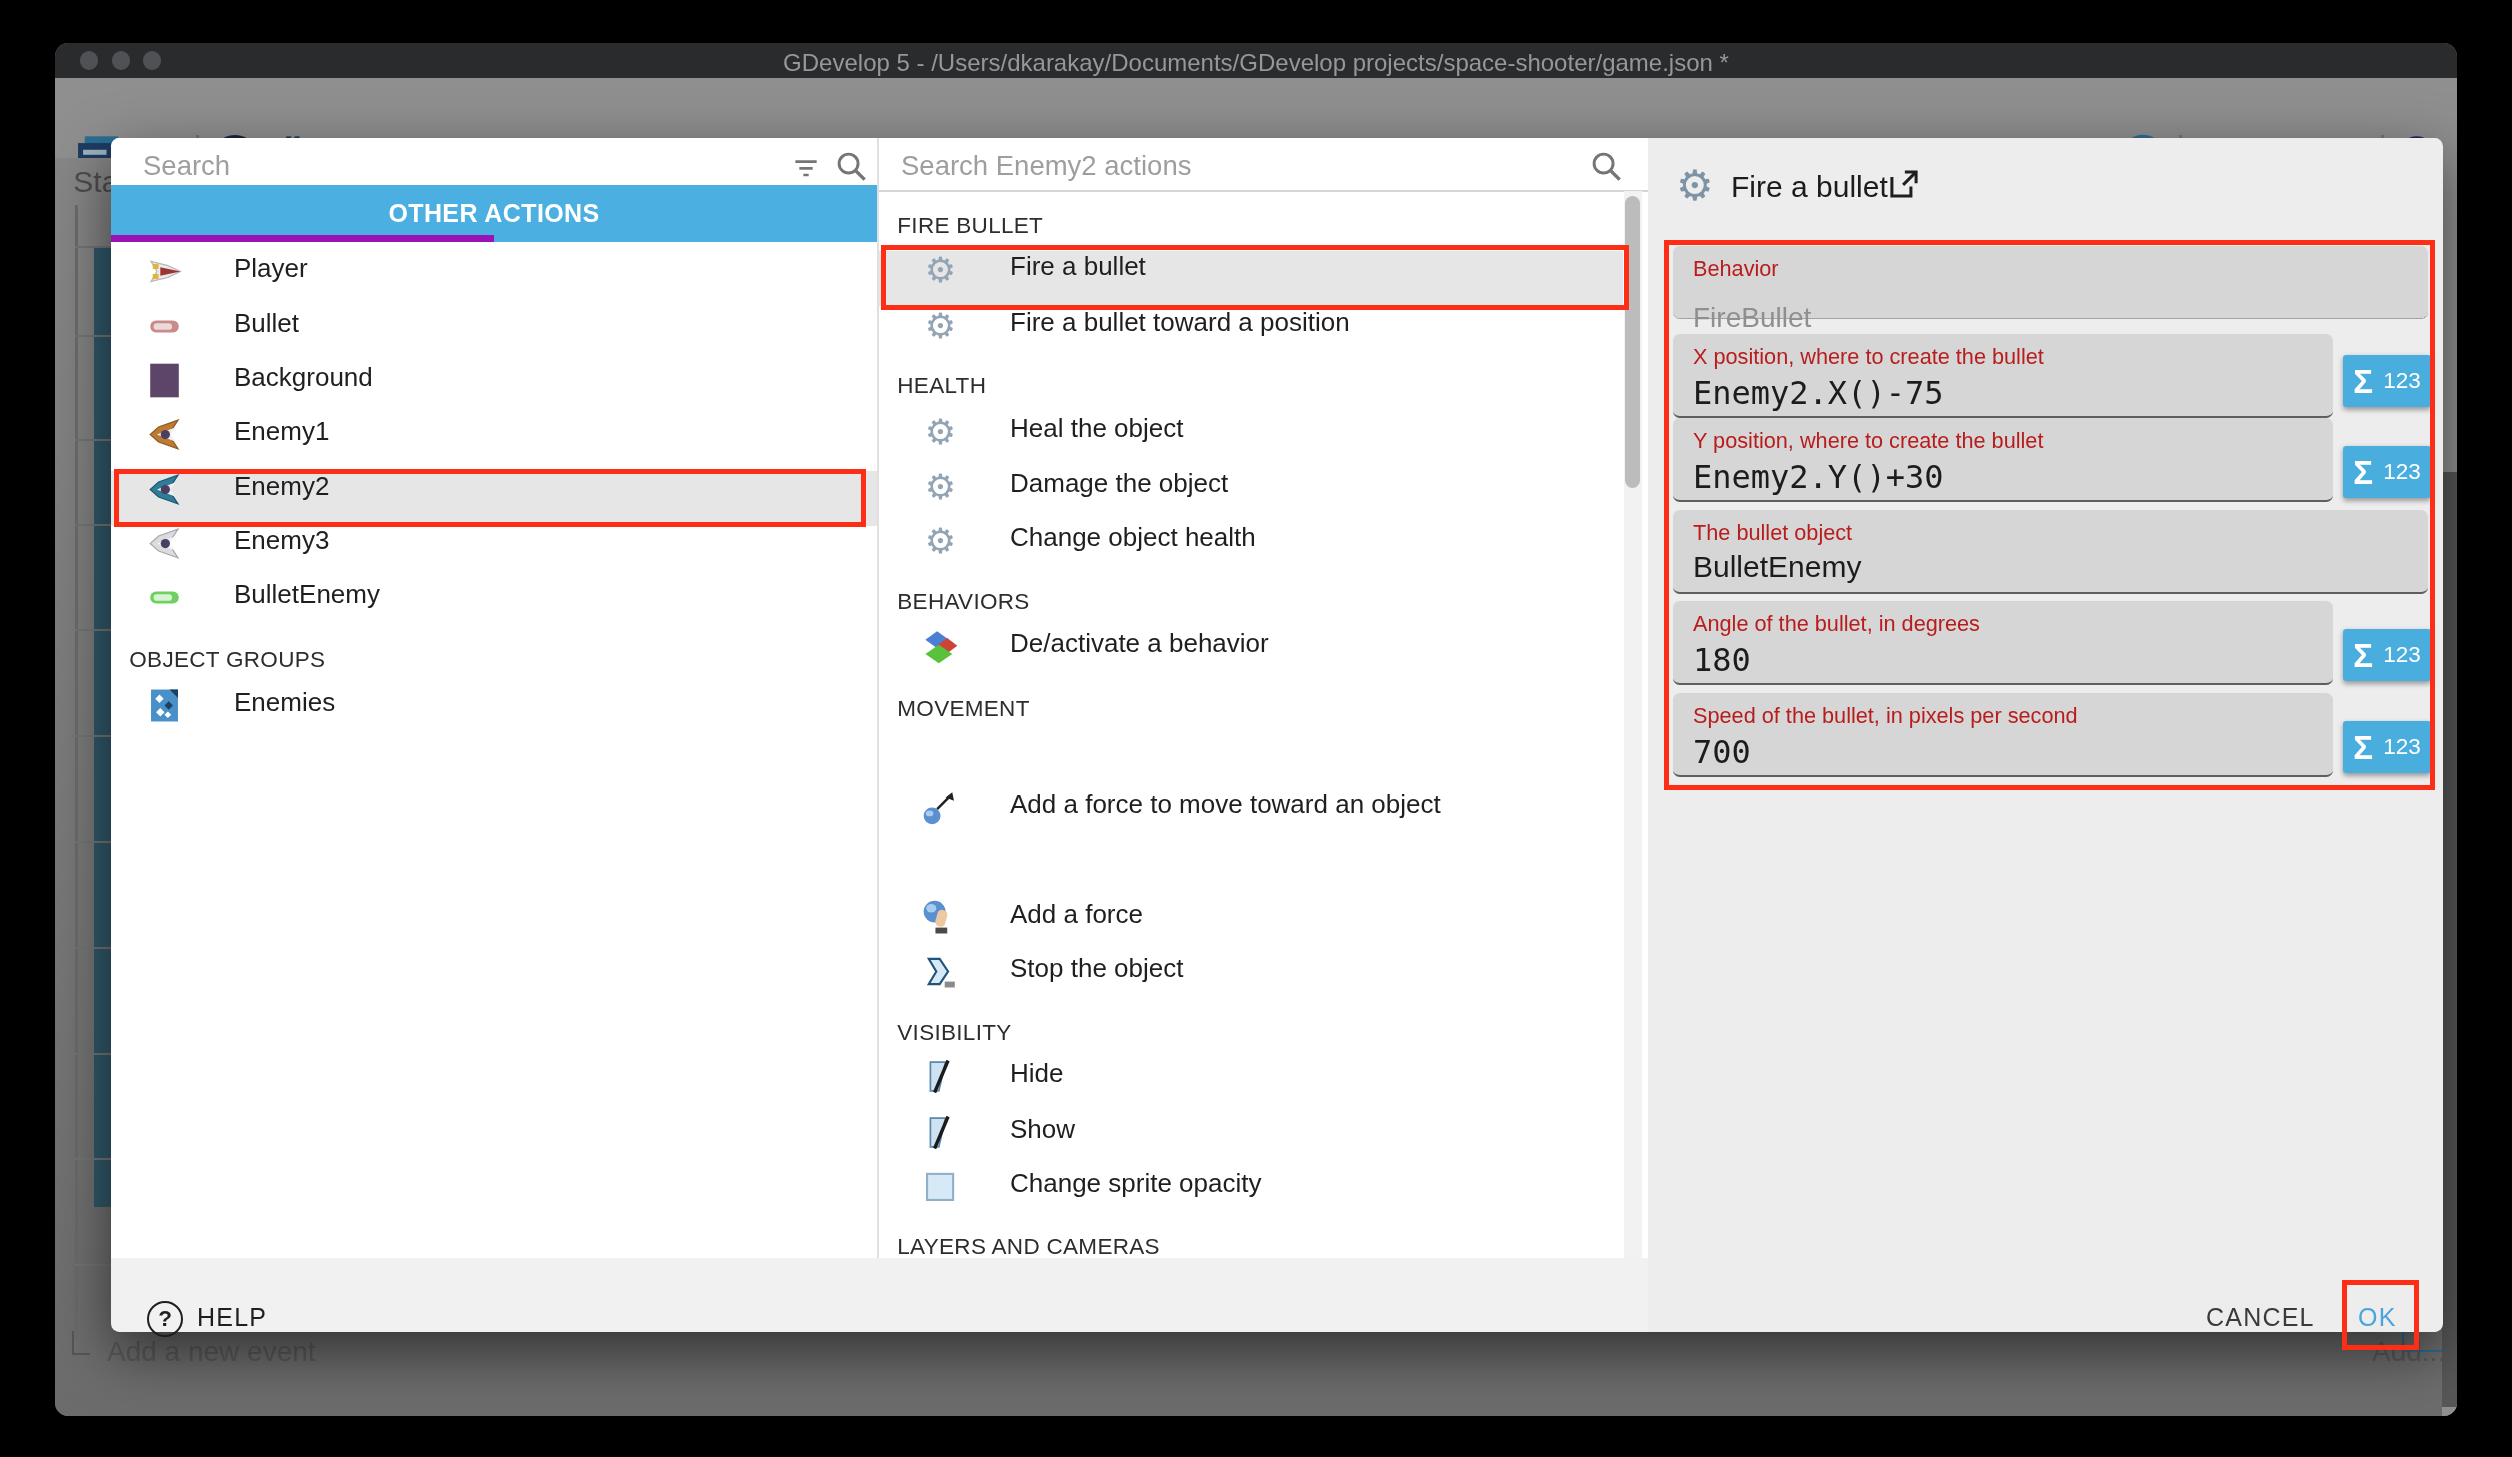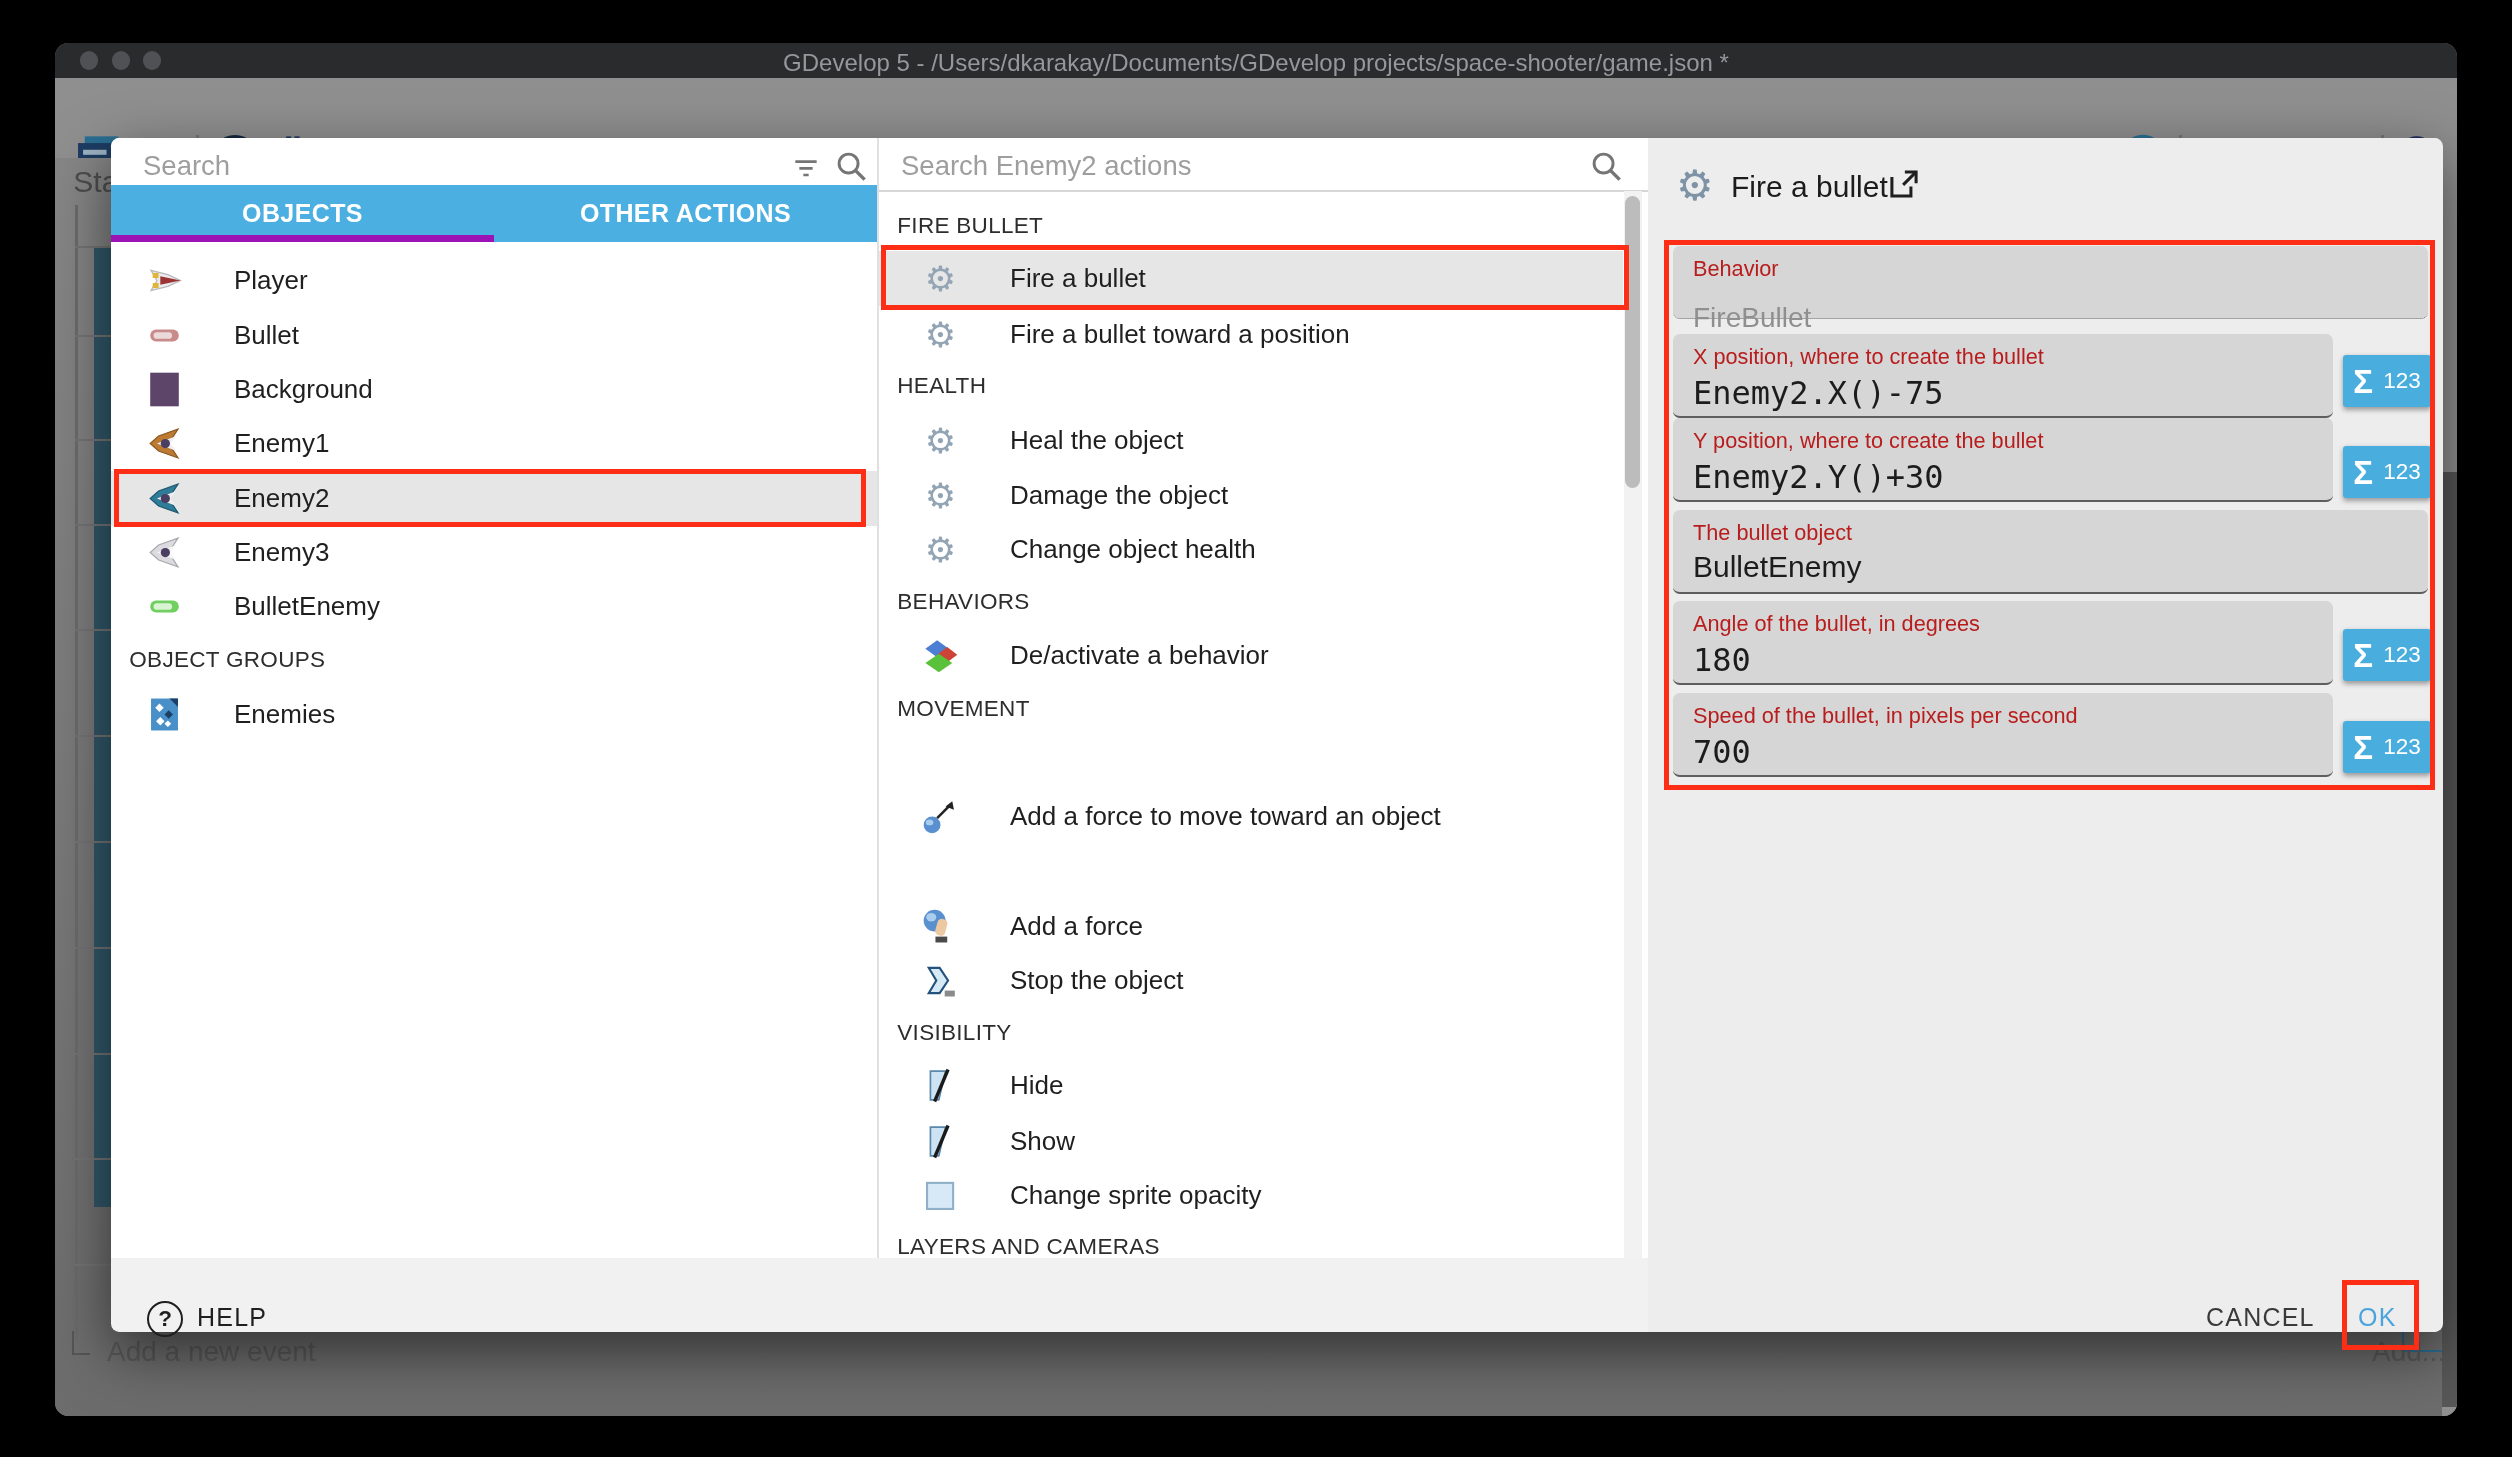--- a/index.html
+++ b/index.html
@@ -23,21 +23,21 @@
           box-shadow:0 20px 58px rgba(0,0,0,.55);z-index:10;}
   .col-white{background:#ffffff;overflow:hidden;}
   .vdiv{width:1.7px;background:#e0e0e0;}
   .search-input{border:none;outline:none;background:transparent;font-size:27.5px;color:#444;
                 font-family:"Liberation Sans",sans-serif;}
   .search-input::placeholder{color:#9e9e9e;}
   #tabs{left:0;top:47px;width:766px;height:57px;background:#4bafe1;display:flex;}
   .tab{flex:1;display:flex;align-items:center;justify-content:center;color:#fff;font-size:25px;
        font-weight:bold;letter-spacing:0.4px;}
   #tabUnderline{left:0;top:97px;width:383px;height:6.7px;background:#9b13b5;}
-  .lrow{height:55px;display:flex;align-items:center;width:100%;}
+  .lrow{height:55px;display:flex;width:100%;}
   .lrow .ic{width:37px;height:37px;margin-left:35px;flex:none;}
   .lrow .lbl{margin-left:51px;font-size:26px;color:#1f1f1f;}
   .mrow .ic{margin-left:43px;}
   .mrow .lbl{margin-left:51px;}
   .sel{background:#e6e6e6;}
   .sect{font-size:22.5px;color:#2d2d2d;letter-spacing:0.3px;}
   
   .sbtrack{width:18.3px;background:#f2f2f2;}
   .sbthumb{width:15px;border-radius:7.5px;background:#bcbcbc;}
   
@@ -204,21 +204,20 @@
         <line x1="4" y1="8" x2="20" y2="8" stroke="#757575" stroke-width="2"></line>
         <line x1="7" y1="13" x2="17" y2="13" stroke="#757575" stroke-width="2"></line>
         <line x1="10" y1="18" x2="14" y2="18" stroke="#757575" stroke-width="2"></line>
       </svg>
       <svg class="abs" style="left:723px;top:10.8px" width="35" height="35" viewBox="0 0 24 24">
         <circle cx="10" cy="10" r="6.5" fill="none" stroke="#757575" stroke-width="2"></circle>
         <line x1="15" y1="15" x2="21" y2="21" stroke="#757575" stroke-width="2.4"></line>
       </svg>
 
       <div id="tabs" class="abs">
-        <div class="tab">OBJECTS</div>
         <div class="tab">OTHER ACTIONS</div>
       </div>
       <div id="tabUnderline" class="abs"></div>
 
       <div class="lrow abs" style="top:115px">
         <svg class="ic" viewBox="0 0 44 44">
           <polygon points="6,10 26,15 41,22 26,29 6,34 13,22" fill="#ececee" stroke="#b8b8bc" stroke-width="1.5"></polygon>
           <polygon points="17,17 41,22 17,27" fill="#9c3434"></polygon>
           <rect x="8" y="13" width="7" height="6" fill="#e0b53c"></rect>
             <rect x="8" y="25" width="7" height="6" fill="#e0b53c"></rect>

